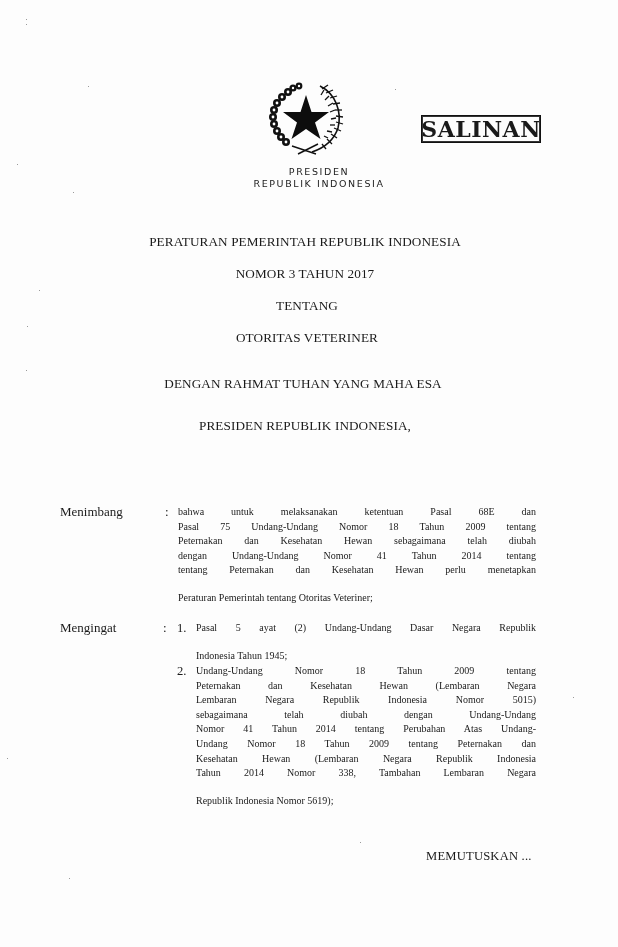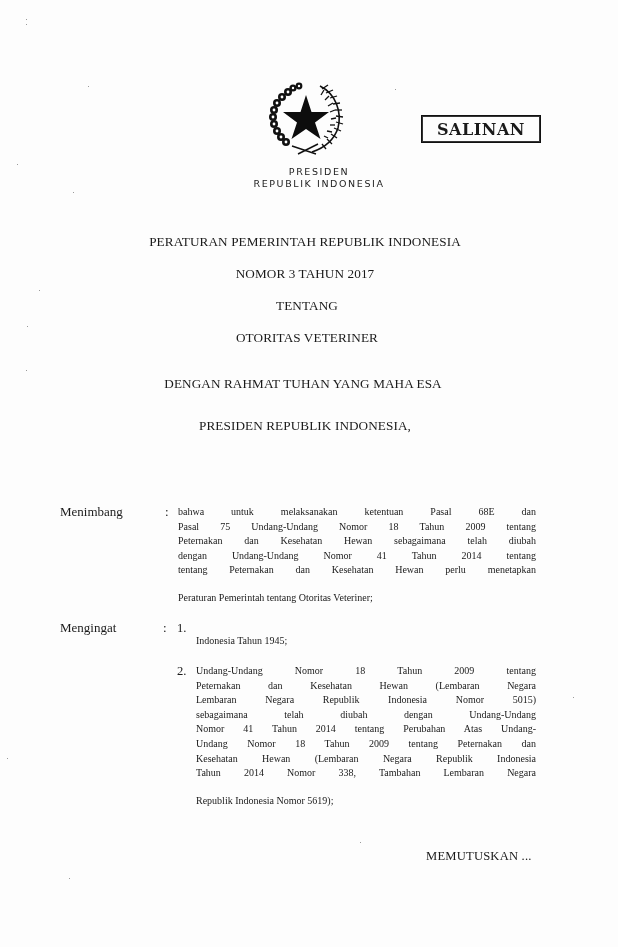--- a/index.html
+++ b/index.html
@@ -8,21 +8,21 @@
       overflow: hidden; color: #1a1a1a;
       font-family: "Liberation Serif", "DejaVu Serif", serif;
     }
     .abs { position: absolute; }
     .center { text-align: center; }
     .emblem { left: 258px; top: 78px; width: 96px; height: 80px; }
     .salinan {
       left: 421px; top: 115px; width: 120px; height: 28px;
       border: 2px solid #111; box-sizing: border-box;
       display: flex; align-items: center; justify-content: center;
-      font-family: "DejaVu Serif", serif; font-weight: bold; font-size: 16px; letter-spacing: 0.5px;
+      font-family: "DejaVu Serif", serif; font-weight: bold; font-size: 22px; letter-spacing: 0.5px;
     }
     .salinan::before { content: ""; position: absolute; inset: -1px; border: 1px solid #333; }
     .president-caption {
       left: 0; width: 618px; font-family: "DejaVu Sans", sans-serif;
       font-size: 9.5px; letter-spacing: 1.6px; line-height: 12px; color: #222;
     }
     .title-line { left: 0; width: 618px; font-size: 13.2px; letter-spacing: 0.1px; }
     .label { font-size: 13px; left: 60px; }
     .colon { font-size: 13px; }
     .para {
@@ -119,20 +119,21 @@
   <span class="ln">dengan Undang-Undang Nomor 41 Tahun 2014 tentang</span>
   <span class="ln">tentang Peternakan dan Kesehatan Hewan perlu menetapkan</span>
   <span class="ln last">Peraturan Pemerintah tentang Otoritas Veteriner;</span>
 </div>
 
 <div class="abs label" style="top:620px;">Mengingat</div>
 <div class="abs colon" style="top:620px; left:163px;">:</div>
 
 <div class="abs item-num" style="top:621px; left:177px;">1.</div>
 <div class="abs para" style="top:621px; left:196px; width:340px;">
+  <span class="ln">Pasal 5 ayat (2) Undang-Undang Dasar Negara Republik</span>
   <span class="ln last">Indonesia Tahun 1945;</span>
 </div>
 
 <div class="abs item-num" style="top:664px; left:177px;">2.</div>
 <div class="abs para" style="top:664px; left:196px; width:340px;">
   <span class="ln">Undang-Undang Nomor 18 Tahun 2009 tentang</span>
   <span class="ln">Peternakan dan Kesehatan Hewan (Lembaran Negara</span>
   <span class="ln">Lembaran Negara Republik Indonesia Nomor 5015)</span>
   <span class="ln">sebagaimana telah diubah dengan Undang-Undang</span>
   <span class="ln">Nomor 41 Tahun 2014 tentang Perubahan Atas Undang-</span>

